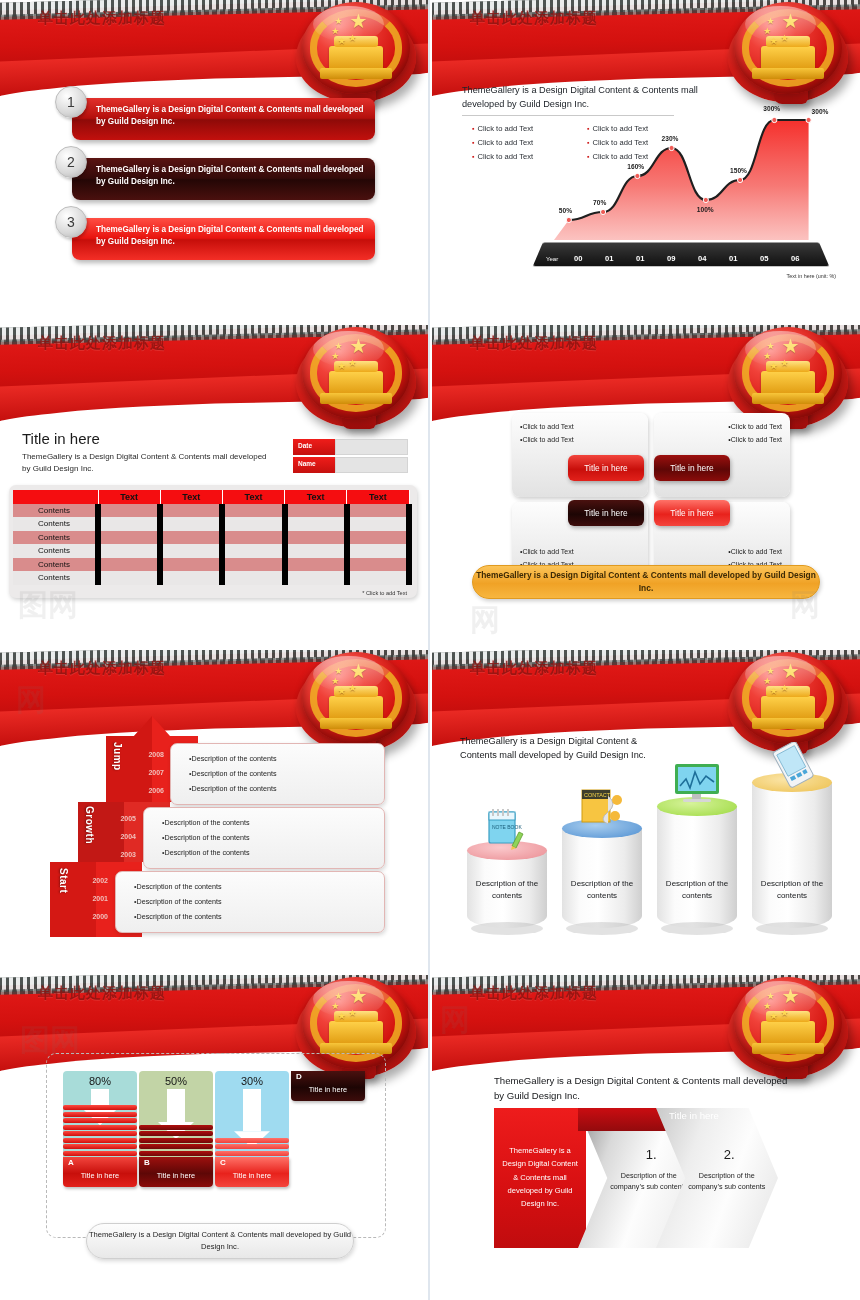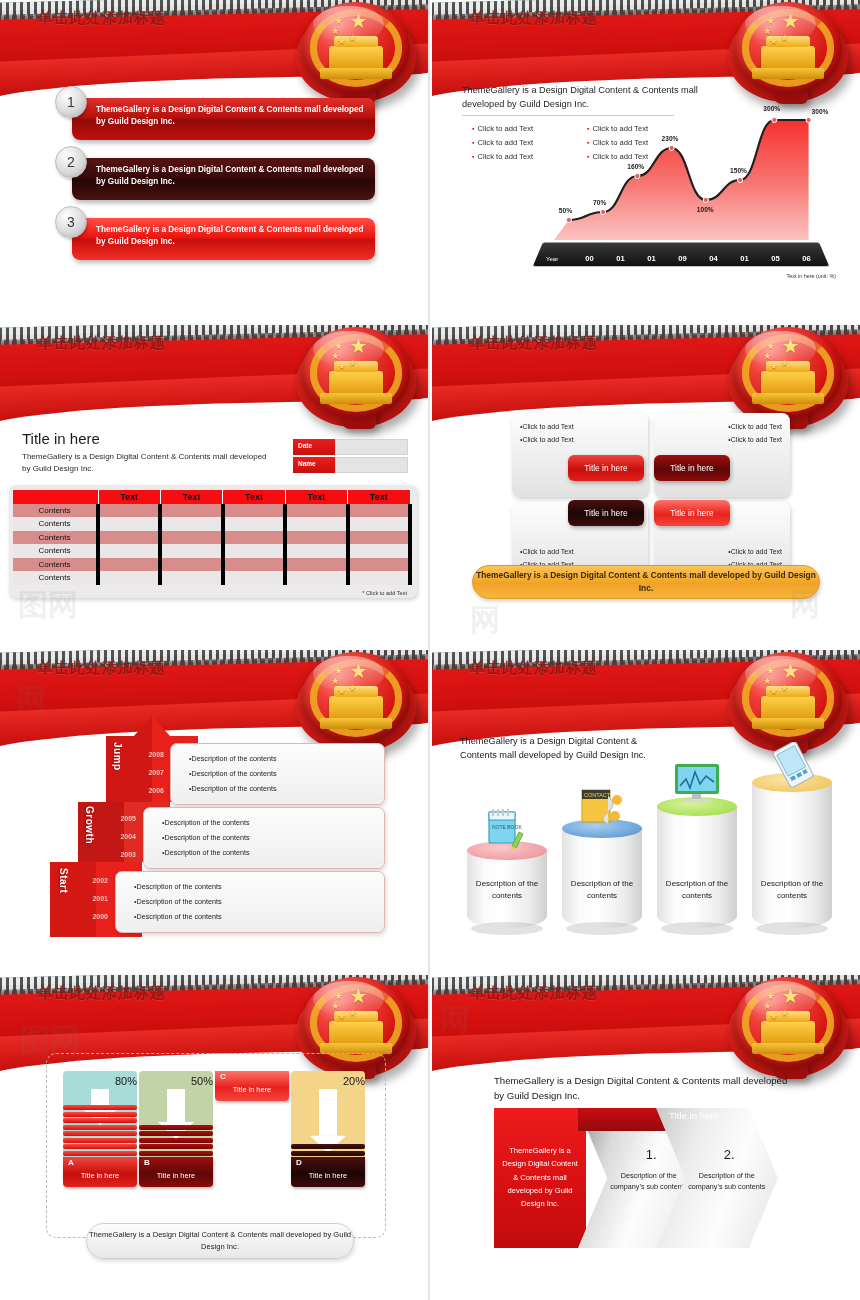--- a/index.html
+++ b/index.html
@@ -154,41 +154,41 @@
   .s2-bul span:before { content:"\25AA"; color:#cf2020; margin-right:3px; font-size:7px; }
   .s2-chart { position:absolute; left:100px; top:100px; width:310px; height:175px; }
   .s2-plinth {
     position:absolute; left:6px; bottom:8px; width:286px; height:26px;
     background:linear-gradient(180deg,#3a3a3a,#111);
     transform:perspective(150px) rotateX(24deg);
     border-radius:2px;
   }
   .s2-years { position:absolute; left:8px; bottom:12px; width:282px; display:flex; align-items:center; color:#fff; }
   .s2-years .yl { font-size:6px; width:34px; padding-left:6px; }
-  .s2-years .yv { flex:1; text-align:center; font-size:7.6px; font-weight:700; }
+  .s2-years .yv { flex:1; text-align:left; font-size:7.6px; font-weight:700; }
   .s2-unit { position:absolute; right:6px; bottom:-4px; font-size:5.4px; color:#333; }
   .s2-dlabel { position:absolute; font-size:6.6px; font-weight:700; color:#1b1b1b; }
 
   
   .s3-title { position:absolute; left:22px; top:105px; font-size:15px; color:#1b1b1b; }
   .s3-sub { position:absolute; left:22px; top:126px; width:255px; font-size:8px; color:#2a2a2a; line-height:1.5; }
   .s3-dn { position:absolute; right:20px; top:114px; width:115px; font-size:6.5px; }
   .s3-dn .rw { display:flex; height:16px; margin-bottom:2px; }
   .s3-dn .k { width:42px; background:linear-gradient(180deg,#ef1d1a,#c5100e); color:#fff; padding:3px 0 0 5px; font-weight:700; }
   .s3-dn .v { flex:1; background:#e4e4e4; border:1px solid #d4d4d4; }
   .s3-tbl {
     position:absolute; left:9px; top:160px; width:408px; height:113px;
     background:#eceaea; border-radius:7px; padding:5px 5px 2px 4px;
     box-shadow:1px 2px 4px rgba(0,0,0,.18);
   }
   .s3-tbl table { width:100%; border-collapse:collapse; }
   .s3-tbl th, .s3-tbl td { height:13.5px; font-size:8px; }
   .s3-tbl thead th { background:#f50d10; color:#111; font-weight:700; font-size:9px; border-right:1px solid #fff; }
   .s3-tbl thead th:first-child { width:85px; }
-  .s3-tbl td { border-right:4px solid #000000; }
+  .s3-tbl td { border-right:6px solid #000000; }
   .s3-tbl td:first-child { text-align:center; color:#111; }
   .s3-tbl tr.odd td { background:#d98c8c; }
   .s3-tbl tr.even td { background:#e9e7e7; }
   .s3-foot { position:absolute; right:10px; bottom:2px; font-size:5.6px; color:#333; }
   .s4-box {
     position:absolute; width:136px; height:84px; border-radius:8px;
     background:linear-gradient(180deg,#fdfdfd,#e2e2e2);
     box-shadow:1px 2px 4px rgba(0,0,0,.2);
   }
   .s4-box .li { font-size:7px; color:#1f1f1f; line-height:1.85; padding:0 8px; }
@@ -228,21 +228,21 @@
             background:linear-gradient(90deg,#e2e2e2 0%,#fbfbfb 22%,#ffffff 45%,#ececec 78%,#cfcfcf 100%); }
   .s6-top { position:absolute; left:0; top:-9px; width:80px; height:19px; border-radius:50%; }
   .s6-shadow { position:absolute; left:4px; width:72px; height:13px; border-radius:50%; background:rgba(150,150,150,.28); }
   .s6-cap { position:absolute; width:100%; text-align:center; font-size:8px; color:#17191c; line-height:1.45; }
 
   
   .s7-dash { position:absolute; left:46px; top:78px; width:340px; height:185px;
              border:1px dashed #b9b9b9; border-radius:10px; }
   .s7-col { position:absolute; width:74px; top:96px; }
   .s7-body { position:relative; height:86px; border-radius:4px 4px 0 0; overflow:hidden; }
-  .s7-pct { position:absolute; width:100%; text-align:right; top:4px; font-size:11px; color:#171717; z-index:4; }
+  .s7-pct { position:absolute; width:100%; text-align:center; top:4px; font-size:11px; color:#171717; z-index:4; }
   .s7-stack { position:absolute; left:0; right:0; bottom:0; z-index:3; }
   .s7-stack i { display:block; height:5px; margin-bottom:1.5px; border-radius:2px; }
   .s7-foot { position:relative; height:30px; border-radius:0 0 4px 4px; color:#fff;
              box-shadow:1px 2px 3px rgba(0,0,0,.25); }
   .s7-foot .ltr { position:absolute; left:5px; top:1px; font-size:8px; font-weight:700; }
   .s7-foot .tt { position:absolute; width:100%; top:14px; text-align:center; font-size:7.4px; }
   .s7-cta {
     position:absolute; left:86px; top:248px; width:268px; height:36px; border-radius:18px;
     background:linear-gradient(180deg,#fdfdfd,#e8e8e8);
     border:1px solid #cfcfcf; box-shadow:1px 2px 4px rgba(0,0,0,.16);
@@ -791,37 +791,38 @@
               <i style="background: linear-gradient(rgb(177, 15, 13), rgb(112, 8, 7));"></i>
               <i style="background: linear-gradient(rgb(177, 15, 13), rgb(112, 8, 7));"></i>
             </div>
           </div>
           <div class="s7-foot t-dkrd">
             <span class="ltr">B</span>
             <span class="tt">Title in here</span>
           </div>
         </div>
         <div class="s7-col" style="left: 215px;">
+          <div class="s7-body" style="background: rgb(159, 219, 240);">
+            <div class="s7-pct">30%</div>
+            <div style="position: absolute; left: 50%; transform: translateX(-50%); top: 18px; z-index: 2;"><svg width="40" height="60.2">
+                <rect x="11" y="0" width="18" height="42.2" fill="#fff"></rect>
+                <polygon points="2,42.2 38,42.2 20,59.2" fill="#fff"></polygon>
+              </svg></div>
+            <div class="s7-stack">
+              <i style="background: linear-gradient(rgb(255, 114, 106), rgb(240, 65, 58));"></i>
+              <i style="background: linear-gradient(rgb(255, 114, 106), rgb(240, 65, 58));"></i>
+              <i style="background: linear-gradient(rgb(255, 114, 106), rgb(240, 65, 58));"></i>
+            </div>
+          </div>
           <div class="s7-foot t-lt">
             <span class="ltr">C</span>
             <span class="tt">Title in here</span>
           </div>
         </div>
         <div class="s7-col" style="left: 291px;">
-          <div class="s7-body" style="background: rgb(243, 212, 137);">
-            <div class="s7-pct">20%</div>
-            <div style="position: absolute; left: 50%; transform: translateX(-50%); top: 18px; z-index: 2;"><svg width="40" height="64.80000000000001">
-                <rect x="11" y="0" width="18" height="46.800000000000004" fill="#fff"></rect>
-                <polygon points="2,46.800000000000004 38,46.800000000000004 20,63.800000000000004" fill="#fff"></polygon>
-              </svg></div>
-            <div class="s7-stack">
-              <i style="background: linear-gradient(rgb(74, 18, 15), rgb(32, 6, 5));"></i>
-              <i style="background: linear-gradient(rgb(74, 18, 15), rgb(32, 6, 5));"></i>
-            </div>
-          </div>
           <div class="s7-foot t-blk">
             <span class="ltr">D</span>
             <span class="tt">Title in here</span>
           </div>
         </div>
       </div>
     <div class="s7-cta">ThemeGallery  is a Design Digital Content &amp; Contents mall developed by Guild Design Inc.</div>
   </section>
 
   <section class="slide col2 r4">

